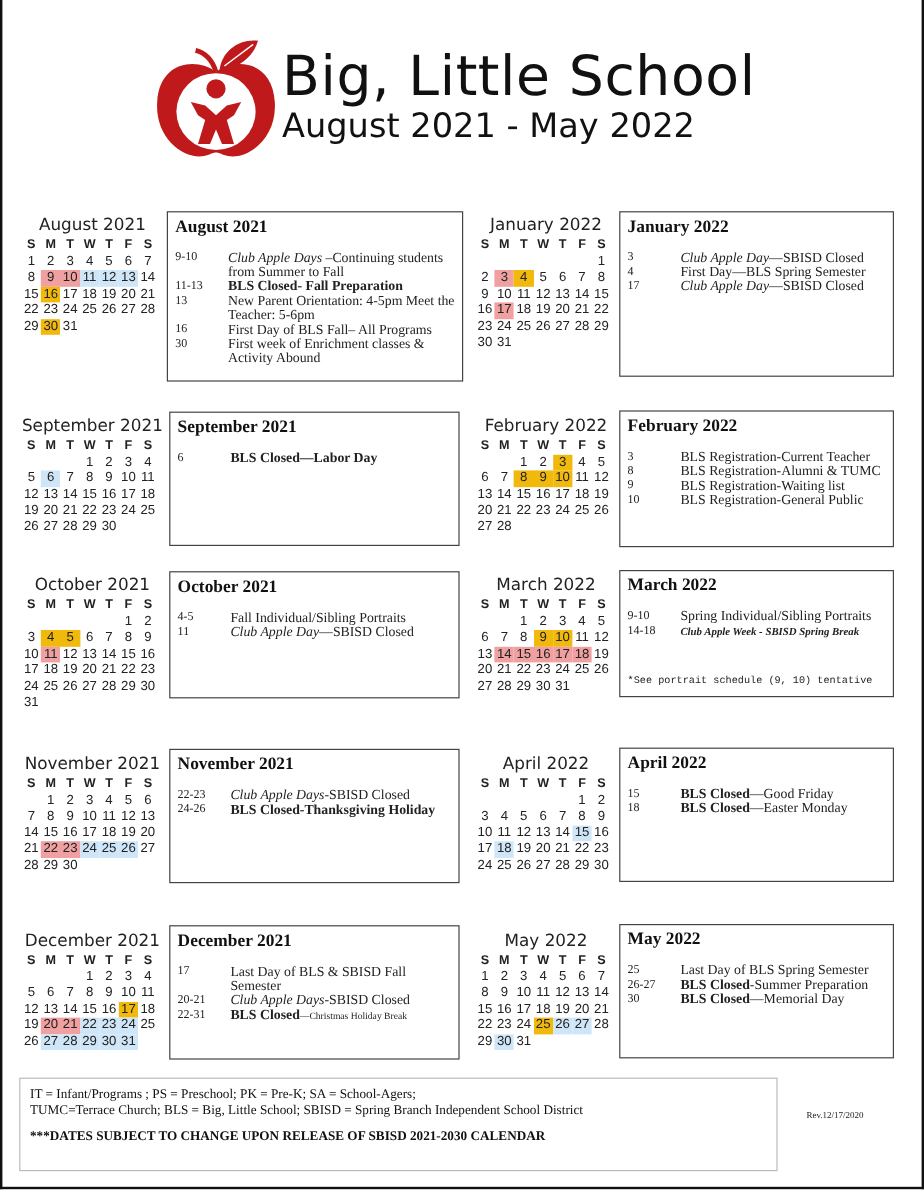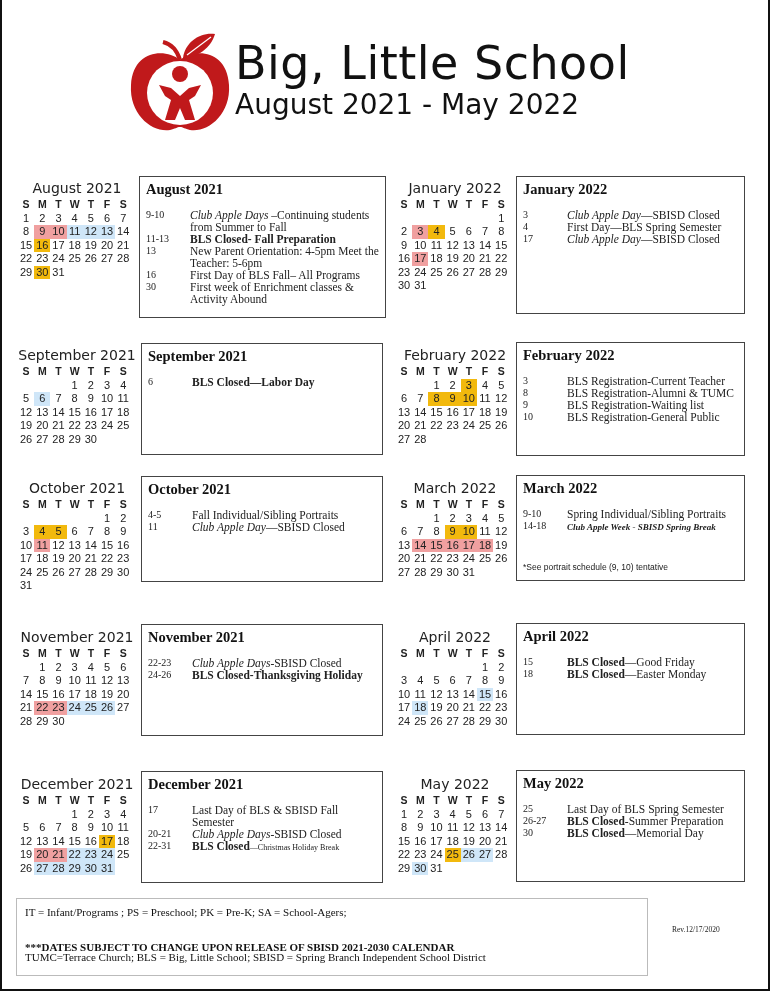--- a/index.html
+++ b/index.html
@@ -20,25 +20,25 @@
   .hl-yellow { background:#f2b90d; }
 
   .evbox { position:absolute; border:1.5px solid #444; background:#fff; font-family:"Liberation Serif", serif; }
   .evbox h3 { margin:0; padding:4px 6px 0 6px; font-size:14.5px; font-weight:bold; color:#111; height:20px; }
   .ev { display:flex; font-size:11.5px; line-height:12px; padding:0 6px; }
   .ev .d { width:44px; flex:none; font-size:10px; }
   .ev .t { flex:1; }
   .ev .t b { font-weight:bold; }
   .ev .t i { font-style:italic; }
   .ev .t small { font-size:8px; }
-  .note { position:absolute; left:6px; bottom:8px; font-size:8.5px; font-family:Liberation Sans, sans-serif; }
+  .note { position:absolute; left:6px; bottom:8px; font-size:8.5px; font-family:Liberation Mono, monospace; }
 
   .legend { position:absolute; left:16px; top:898px; width:630px; height:76px; border:1px solid #bbb; font-family:"Liberation Serif", serif; font-size:11px; color:#111; }
   .legend .l1 { position:absolute; left:8px; top:7px; }
-  .legend .l2 { position:absolute; left:8px; top:20px;margin-top:32px; }
+  .legend .l2 { position:absolute; left:8px; top:20px; }
   .legend .l3 { position:absolute; left:8px; top:42px; font-weight:bold; }
   .rev { position:absolute; left:672px; top:925px; font-size:7.5px; font-family:"Liberation Serif", serif;text-align:right; }
 </style>
 </head>
 <body>
 
 <div class="frame"></div>
 
 <div class="header">
   <svg class="logo" viewBox="0 0 110 105">

